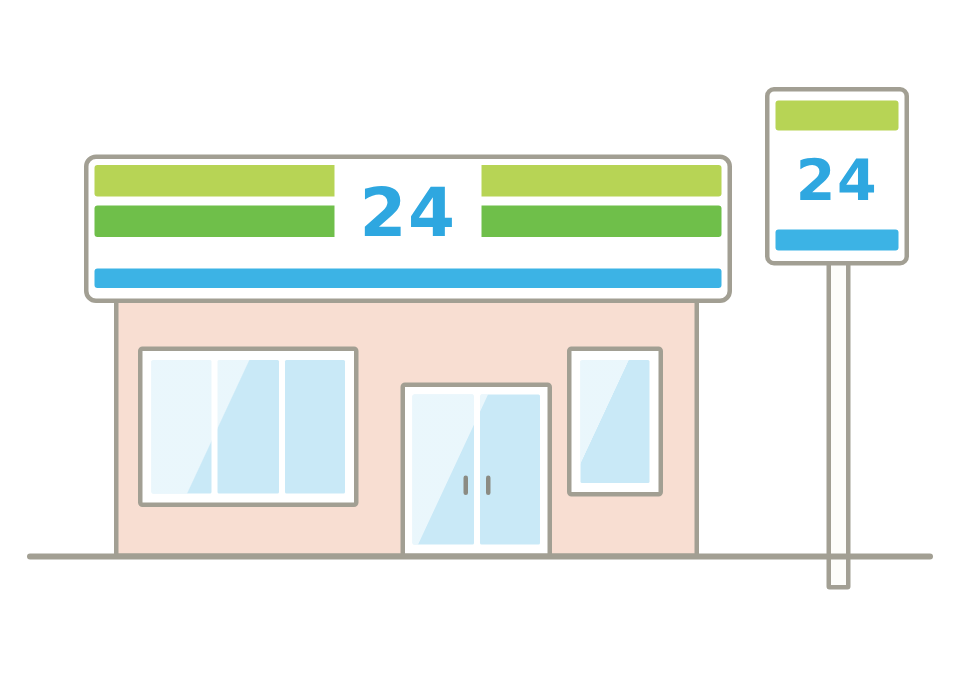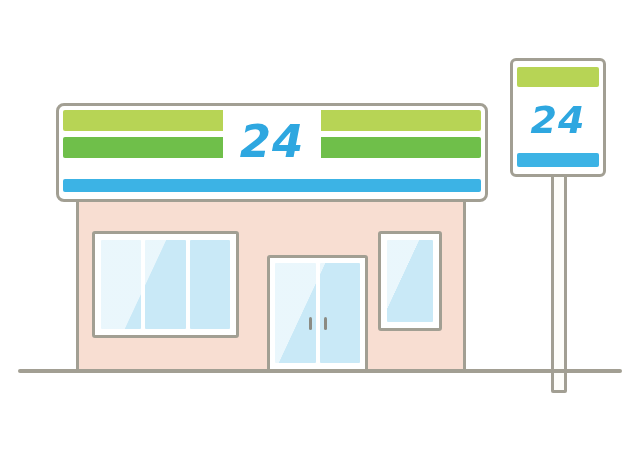--- a/index.html
+++ b/index.html
@@ -10,21 +10,20 @@
     position: relative;
     width: 640px;
     height: 452px;
     background: #ffffff;
     overflow: hidden;
   }
 
   .sketch {
     border: 3px solid var(--outline, #a29f93);
     border-radius: 4px;
-    font-style: italic;
   }
 
   
   .storefront-sign {
     position: absolute;
     left: 56px; top: 103px;
     width: 432px; height: 99px;
     background: #ffffff;
     border-radius: 8px;
     z-index: 3;

